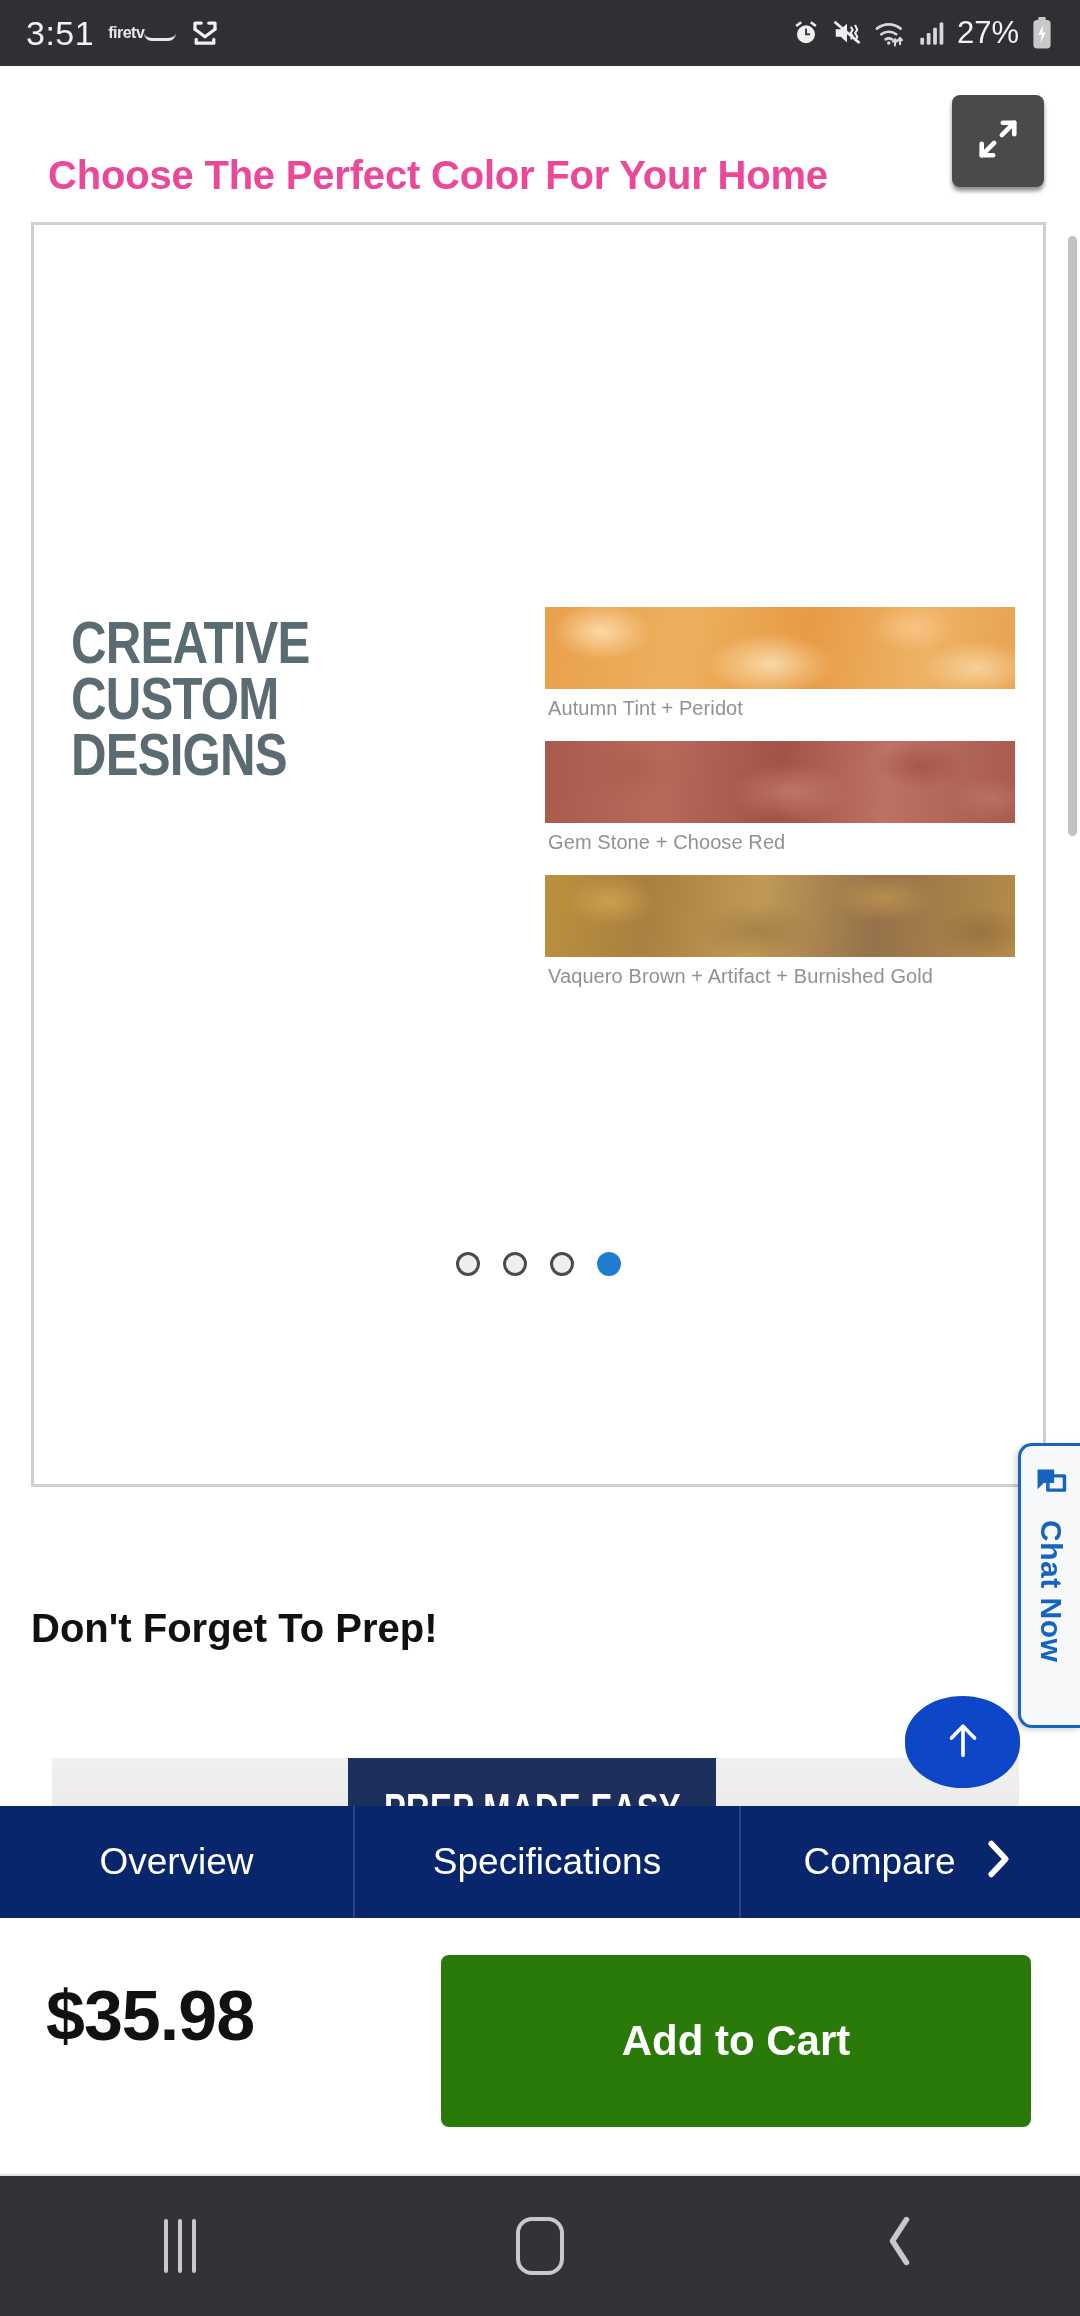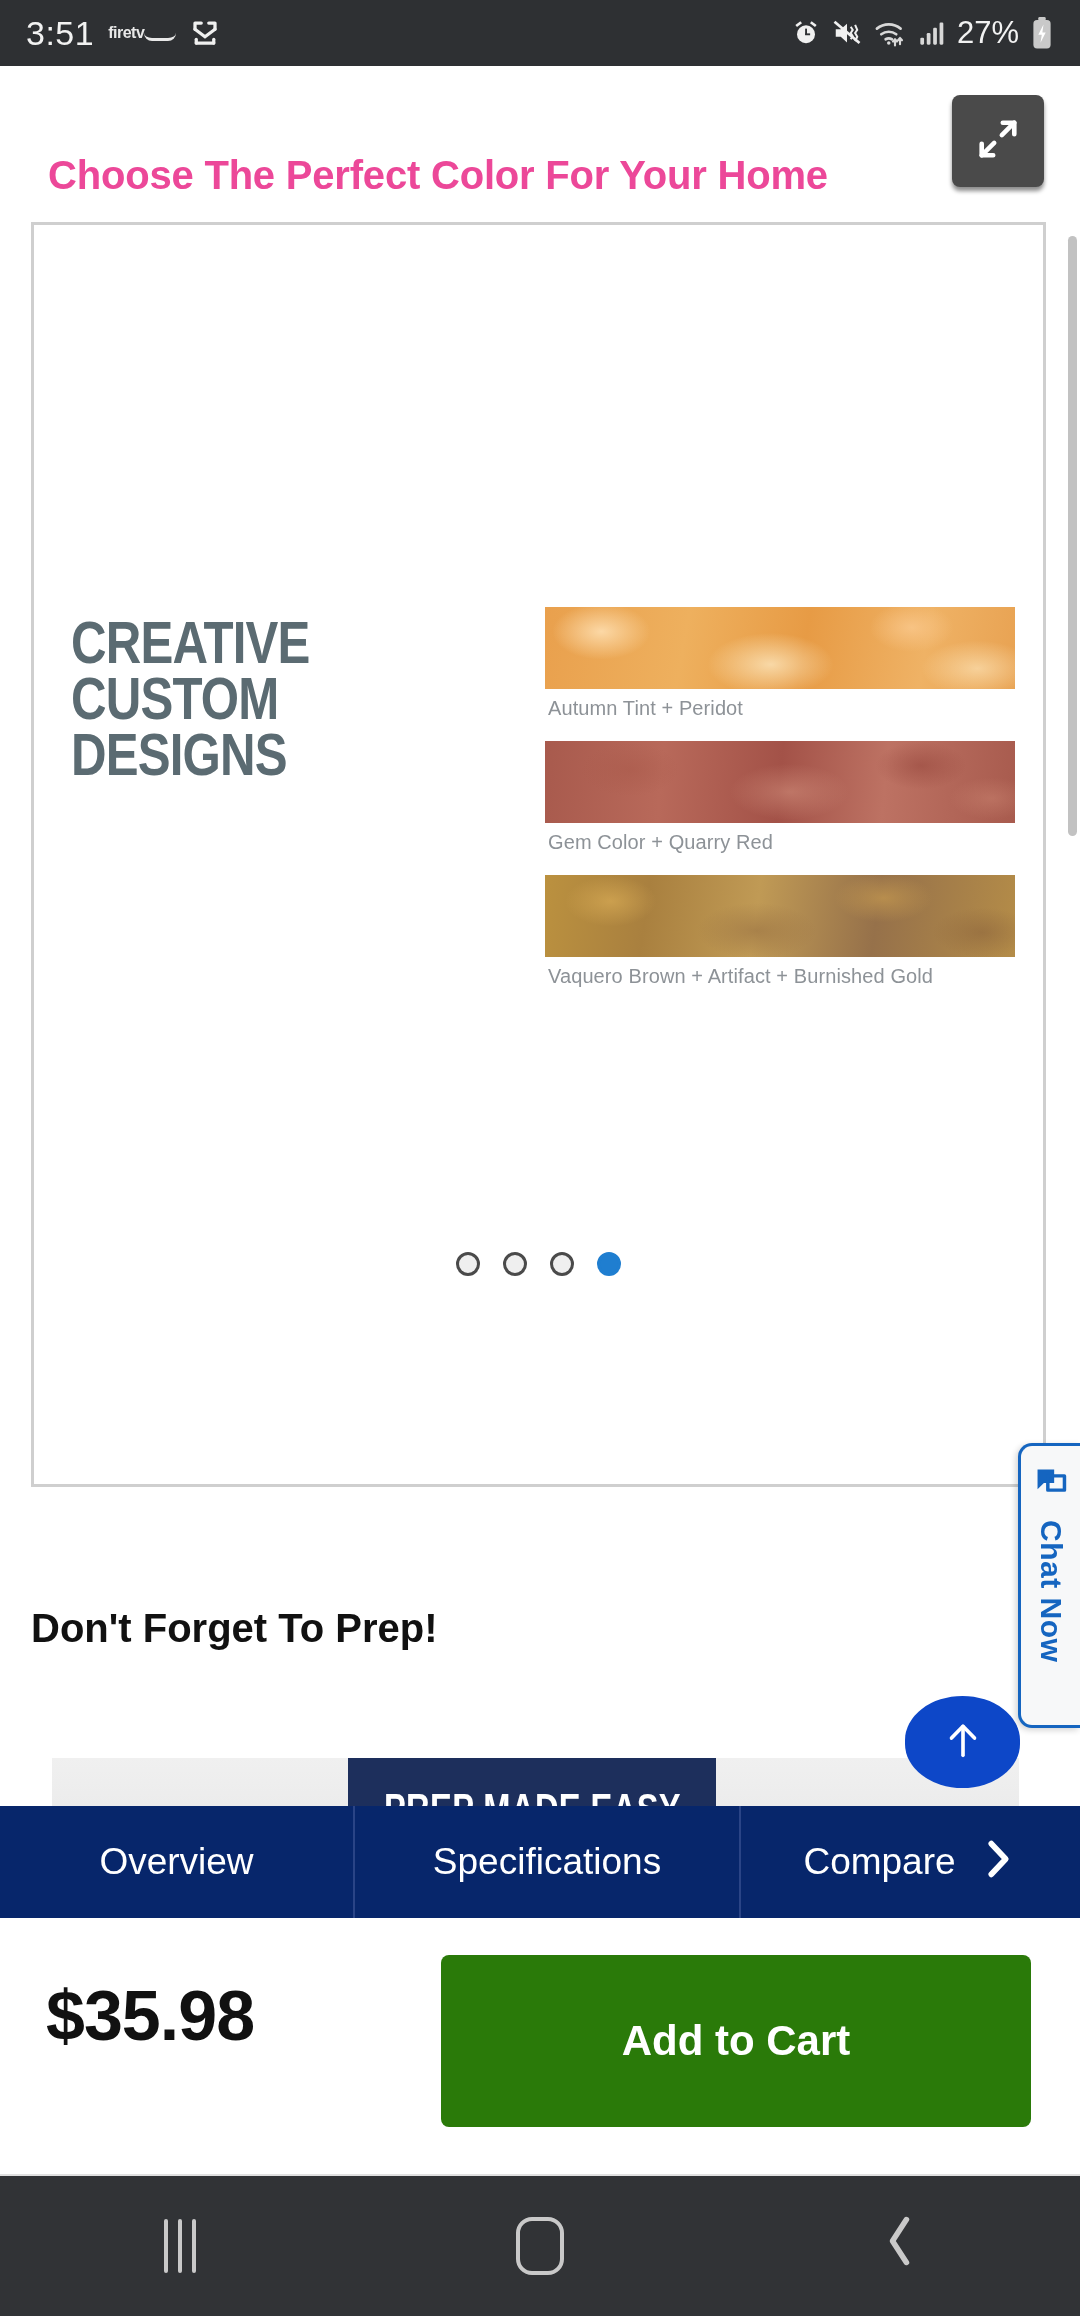--- a/index.html
+++ b/index.html
@@ -376,21 +376,21 @@
 CUSTOM DESIGNS</div>
         </div>
 
         <div class="swatch-col">
           <div class="swatch-item">
             <div class="swatch-img sw1"></div>
             <div class="swatch-label">Autumn Tint + Peridot</div>
           </div>
           <div class="swatch-item">
             <div class="swatch-img sw2"></div>
-            <div class="swatch-label">Gem Color + Quarry Red</div>
+            <div class="swatch-label">Gem Stone + Choose Red</div>
           </div>
           <div class="swatch-item">
             <div class="swatch-img sw4"></div>
             <div class="swatch-label">Vaquero Brown + Artifact + Burnished Gold</div>
           </div>
         </div>
 
         <div class="dots">
           <div class="dot"></div>
           <div class="dot"></div>

